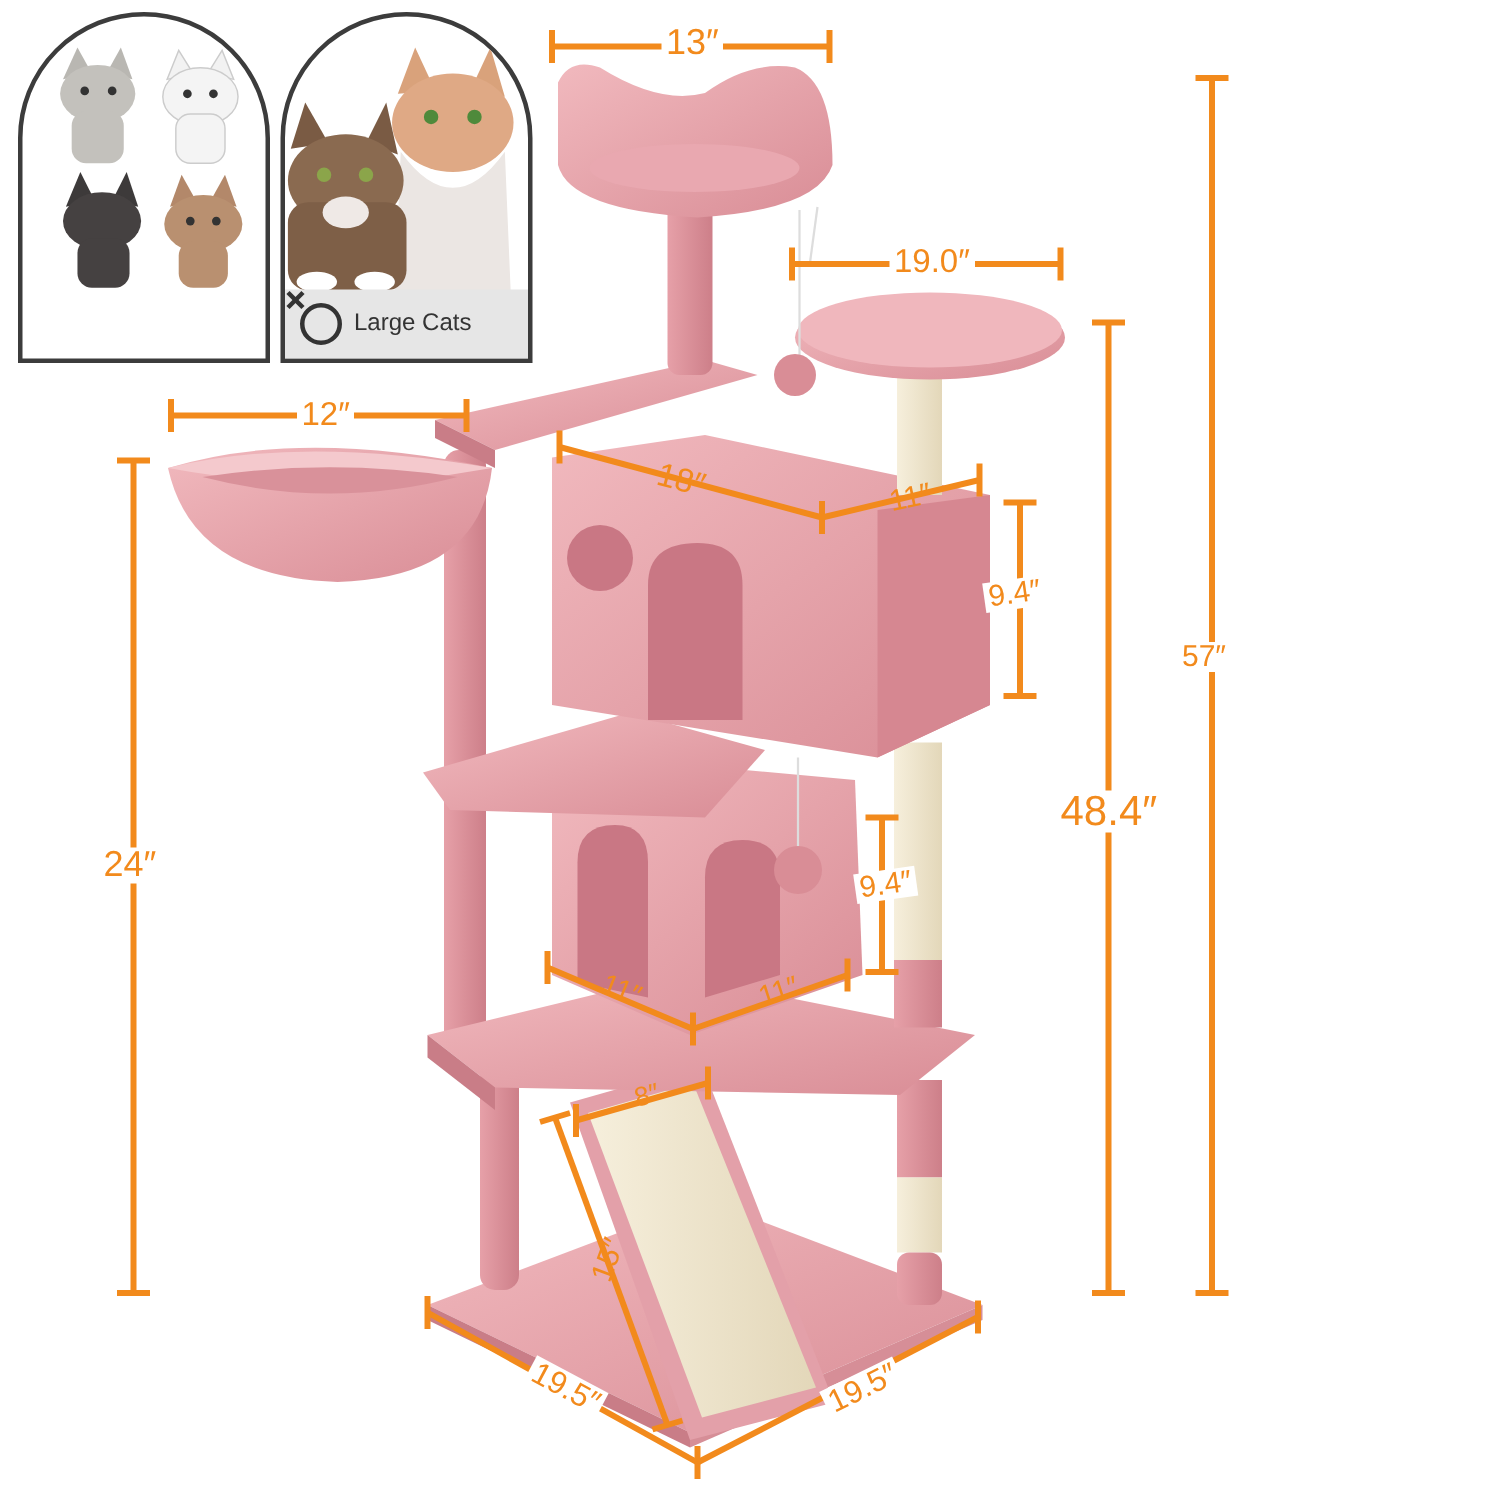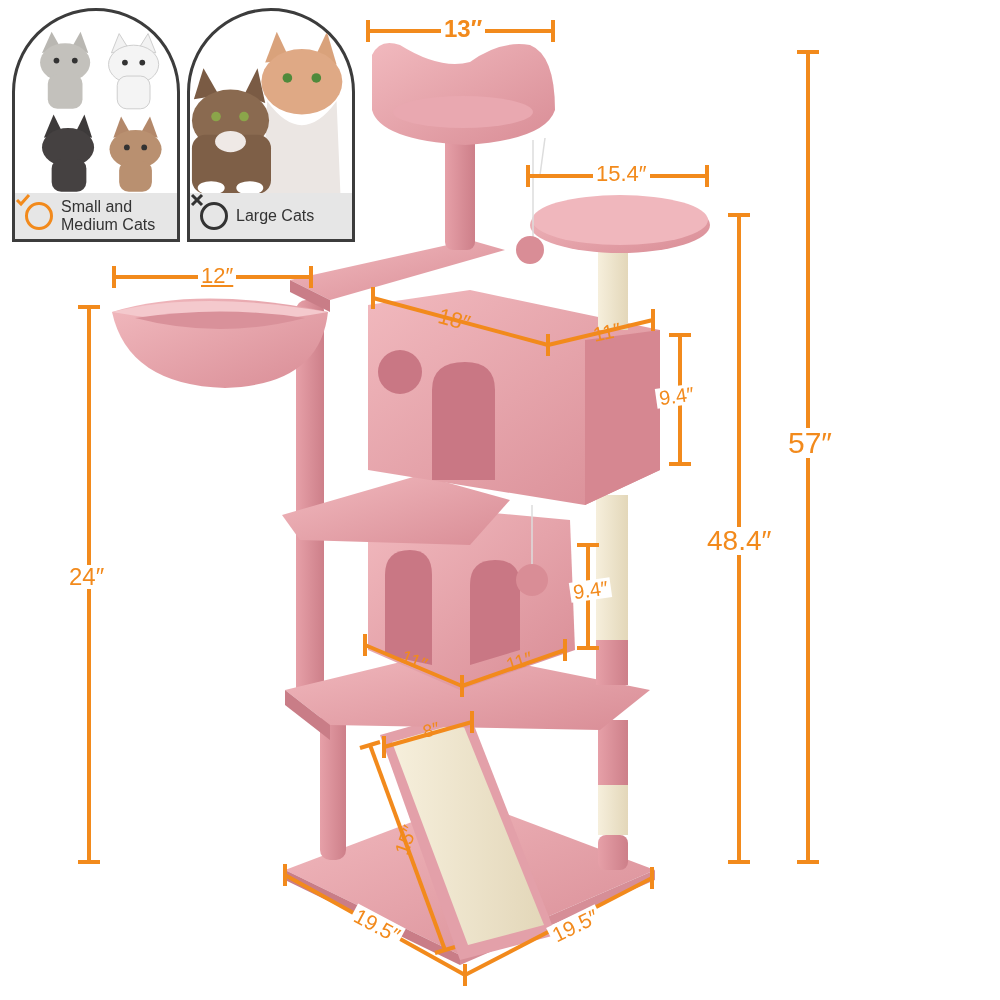--- a/index.html
+++ b/index.html
@@ -215,31 +215,20 @@
 
       <g>
         <polygon points="102,128 110,106 120,124" fill="#b3886a"></polygon>
         <polygon points="130,124 140,106 148,128" fill="#b3886a"></polygon>
         <ellipse cx="125" cy="140" rx="27" ry="20" fill="#b99070"></ellipse>
         <rect x="108" y="152" width="34" height="32" rx="10" fill="#b99070"></rect>
         <circle cx="116" cy="138" r="3" fill="#333"></circle>
           <circle cx="134" cy="138" r="3" fill="#333"></circle>
       </g>
     </svg>
-    <div class="footer">
-      <div class="icon-circle" style="border:3px solid #f28a1c;">
-        <svg width="16" height="14" viewBox="0 0 16 14">
-            <polyline points="2,7 6,11 14,2" fill="none" stroke="#f28a1c" stroke-width="3"></polyline>
-          </svg>
-      </div>
-      <div class="label">
-        <div>Small and</div>
-        <div>Medium Cats</div>
-      </div>
-    </div>
   </div>
 
   <div class="card" style="left:187px;">
     <svg class="art" viewBox="0 0 168 186">
 
       <g>
         <polygon points="78,50 90,18 104,48" fill="#d9a27b"></polygon>
         <polygon points="128,48 142,18 152,52" fill="#d9a27b"></polygon>
         <ellipse cx="116" cy="70" rx="42" ry="34" fill="#dfa985"></ellipse>
         <path d="M80,90 Q116,140 152,90 L156,186 L76,186 Z" fill="#ebe6e3"></path>
@@ -263,29 +252,29 @@
       <div class="icon-circle" style="border:3px solid #333333;">
         <svg width="14" height="14" viewBox="0 0 14 14">
             <line x1="2" y1="2" x2="12" y2="12" stroke="#333" stroke-width="3"></line>
             <line x1="12" y1="2" x2="2" y2="12" stroke="#333" stroke-width="3"></line>
           </svg>
       </div>
       <div class="label">Large Cats</div>
     </div>
   </div>
 
-  <div class="dim" style="left:441px; top:17px; font-size:24px;font-weight:bold;">13″</div>
-  <div class="dim" style="left:593px; top:163px; font-size:22px;">15.4″</div>
-  <div class="dim" style="left:198px; top:265px; font-size:22px;text-decoration:underline;">12″</div>
+  <div class="dim" style="left:441px; top:17px; font-size:24px;">13″</div>
+  <div class="dim" style="left:593px; top:163px; font-size:22px;">19.0″</div>
+  <div class="dim" style="left:198px; top:265px; font-size:22px;">12″</div>
   <div class="dim onpink" style="left:435px; top:309px; font-size:22px; transform:rotate(15deg);">18″</div>
   <div class="dim onpink" style="left:590px; top:322px; font-size:20px; transform:rotate(-12deg);">11″</div>
   <div class="dim" style="left:656px; top:386px; font-size:20px; transform:rotate(-8deg);">9.4″</div>
   <div class="dim" style="left:570px; top:580px; font-size:20px; transform:rotate(-8deg);">9.4″</div>
   <div class="dim onpink" style="left:398px; top:651px; font-size:19px; transform:rotate(22deg);">11″</div>
   <div class="dim onpink" style="left:503px; top:652px; font-size:19px; transform:rotate(-18deg);">11″</div>
   <div class="dim onpink" style="left:420px; top:721px; font-size:18px; transform:rotate(-15deg);">8″</div>
   <div class="dim onpink" style="left:388px; top:830px; font-size:20px; transform:rotate(-70deg);">15″</div>
   <div class="dim" style="left:350px; top:915px; font-size:21px; transform:rotate(28deg);">19.5″</div>
   <div class="dim" style="left:548px; top:915px; font-size:21px; transform:rotate(-26deg);">19.5″</div>
   <div class="dim" style="left:66px; top:565px; font-size:24px;">24″</div>
   <div class="dim" style="left:704px; top:527px; font-size:28px;">48.4″</div>
-  <div class="dim" style="left:785px; top:428px; font-size:30px;text-align:center;">57″</div>
+  <div class="dim" style="left:785px; top:428px; font-size:20px;text-align:center;">57″</div>
 </div>
 
 </body></html>

